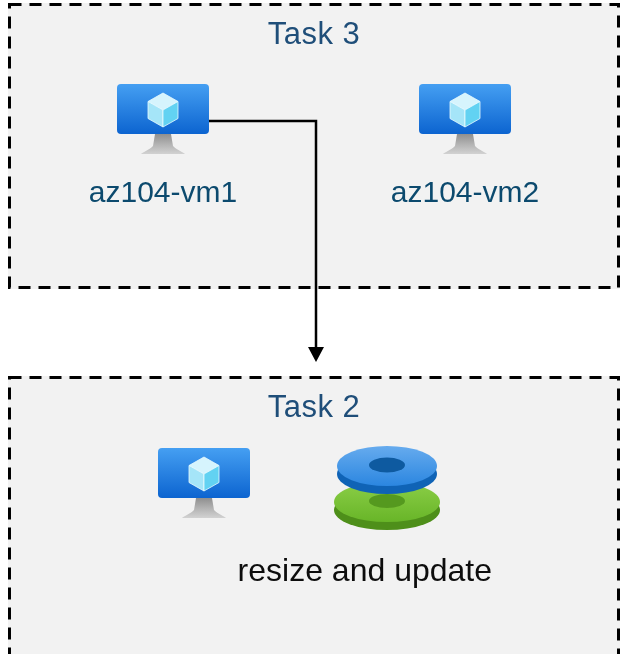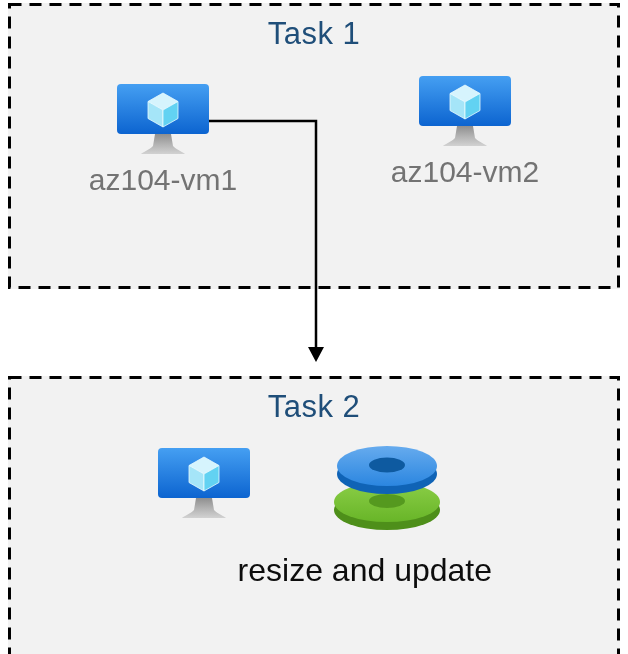--- a/index.html
+++ b/index.html
@@ -34,24 +34,24 @@
     color: #1f4e79;
     letter-spacing: 0.5px;
   }
   .vm-group {
     position: absolute;
     width: 200px;
     text-align: center;
   }
   .vm-icon { display: block; margin: 0 auto; }
   .vm-label {
-    margin-top: 0;
+    margin-top: 12px;
     font-size: 30px;
     line-height: 40px;
-    color: #737373;
+    color: #0c4a6e;
     white-space: nowrap;
   }
   .disks-icon { position: absolute; }
   .caption {
     position: absolute;
     left: 92px;
     top: 552px;
     width: 400px;
     text-align: right;
     font-size: 32px;
@@ -89,37 +89,37 @@
         <stop offset="0" stop-color="#8bce47"></stop>
         <stop offset="1" stop-color="#68b528"></stop>
       </linearGradient>
     </defs>
   </svg>
 
   <div class="task-box" id="task1-box">
     <svg class="box-border" viewBox="0 0 612 286">
       <rect x="1.5" y="1.5" width="609" height="283" fill="none" stroke="#000" stroke-width="3" stroke-dasharray="12 8"></rect>
     </svg>
-    <div class="task-title">Task 1</div>
+    <div class="task-title">Task 3</div>
   </div>
 
   <div class="vm-group" style="left:63px; top:84px;">
     <svg class="vm-icon" width="100" height="76" viewBox="0 0 100 76">
       <rect x="4" y="0" width="92" height="50" rx="4" fill="url(#gradScreen)"></rect>
       <polygon points="50,9 65,17.5 50,26 35,17.5" fill="#d6f4fd" stroke="#eafbff" stroke-width="0.8"></polygon>
       <polygon points="35,17.5 50,26 50,43 35,34.5" fill="#a5e5f8" stroke="#eafbff" stroke-width="0.8"></polygon>
       <polygon points="65,17.5 50,26 50,43 65,34.5" fill="#62d2f2" stroke="#eafbff" stroke-width="0.8"></polygon>
       <path d="M42,50 L58,50 L60,62 C64,66 70,68 72,70 L28,70 C30,68 36,66 40,62 Z" fill="url(#gradStand)"></path>
     </svg>
     <div class="vm-label">
       <div>az104-vm1</div>
     </div>
   </div>
 
-  <div class="vm-group" style="left:365px; top:76px;">
+  <div class="vm-group" style="left:365px; top:84px;">
     <svg class="vm-icon" width="100" height="76" viewBox="0 0 100 76">
       <rect x="4" y="0" width="92" height="50" rx="4" fill="url(#gradScreen)"></rect>
       <polygon points="50,9 65,17.5 50,26 35,17.5" fill="#d6f4fd" stroke="#eafbff" stroke-width="0.8"></polygon>
       <polygon points="35,17.5 50,26 50,43 35,34.5" fill="#a5e5f8" stroke="#eafbff" stroke-width="0.8"></polygon>
       <polygon points="65,17.5 50,26 50,43 65,34.5" fill="#62d2f2" stroke="#eafbff" stroke-width="0.8"></polygon>
       <path d="M42,50 L58,50 L60,62 C64,66 70,68 72,70 L28,70 C30,68 36,66 40,62 Z" fill="url(#gradStand)"></path>
     </svg>
     <div class="vm-label">
       <div>az104-vm2</div>
     </div>

